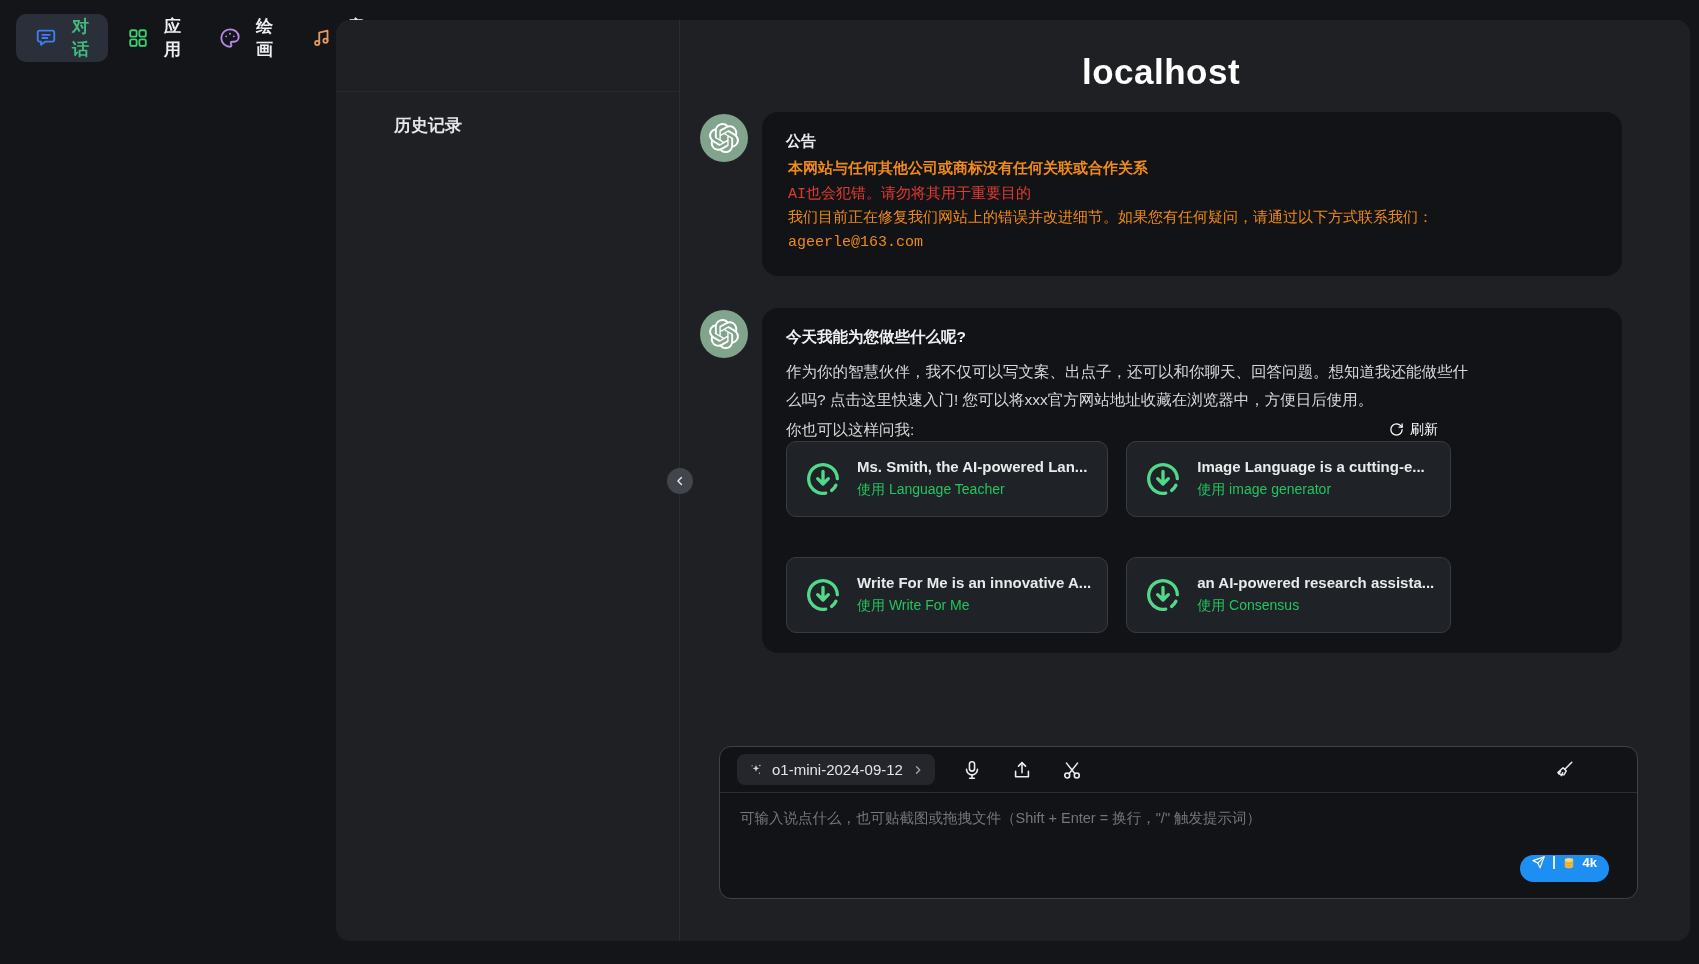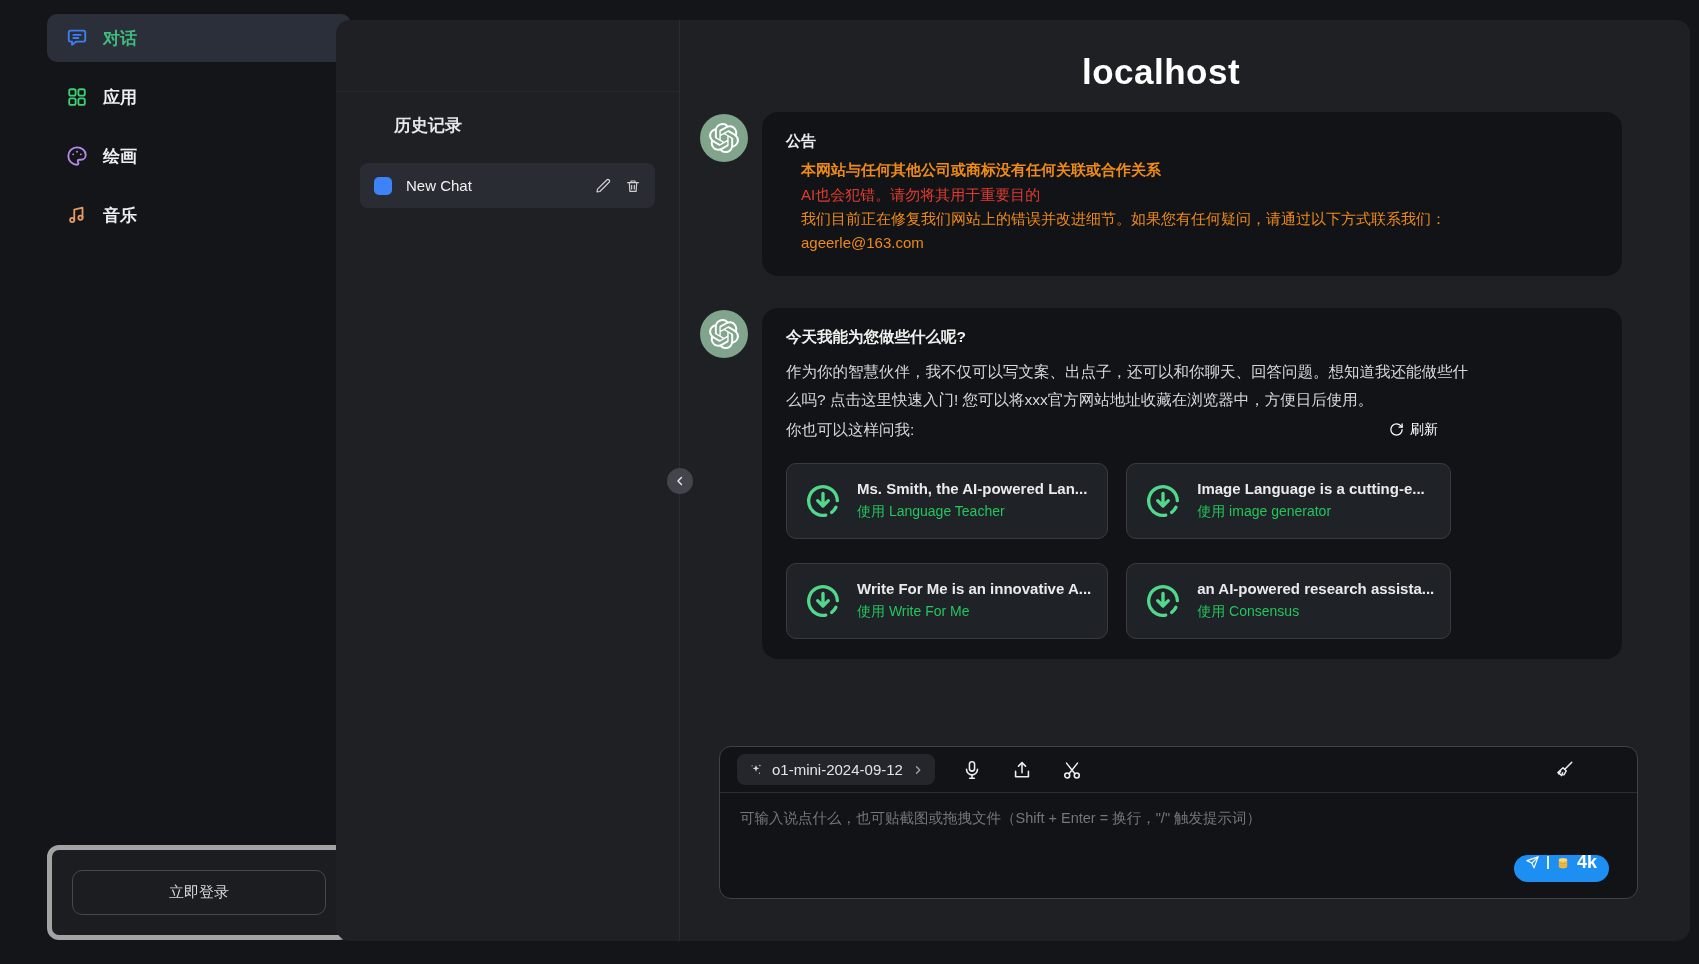--- a/index.html
+++ b/index.html
@@ -8,21 +8,21 @@
     width:1699px; height:964px; overflow:hidden; position:relative;
     background:#141518; color:#e8e9ea;
     font-family:"Liberation Sans","DejaVu Sans",sans-serif;
   }
   svg { display:block; }
   button { font-family:inherit; cursor:pointer; }
 
   
   .sidebar {
     position:absolute; left:0; top:0; bottom:0; width:336px;
-    padding:14px 16px 24px; display:flex; flex-direction:column;margin-left:31px;
+    padding:14px 16px 24px; display:flex; flex-direction:row;
   }
   .nav-item {
     display:flex; align-items:center; gap:15px; height:48px; padding:0 19px;
     border-radius:10px; margin-bottom:11px; font-size:17px; font-weight:700;
     color:#edeff1; background:transparent; border:none; text-align:left;
   }
   .nav-item.active { background:#2b2f39; color:var(--accent_green); }
   .nav-icon { width:22px; height:22px; flex:none; }
   .c-blue   { color:var(--icon_blue); }
   .c-green  { color:var(--icon_green); }
@@ -81,39 +81,39 @@
   .avatar {
     width:48px; height:48px; border-radius:50%; background:var(--avatar_green);
     flex:none; margin-top:2px; display:flex; align-items:center; justify-content:center;
   }
   .avatar svg { width:30px; height:30px; }
   .bubble {
     margin:0 68px 0 14px; flex:1; background:#121316; border-radius:16px;
     padding:18px 24px 20px; font-size:15px; line-height:1.42;
   }
   .ann-heading { font-weight:700; font-size:15px; color:#ececee; margin-bottom:8px; }
-  .ann-line { margin:3px 15px; }
+  .ann-line { margin:3px 2px;font-family:Liberation Mono, monospace; }
   .ann-disclaimer { color:var(--warn_orange); font-weight:700; }
   .ann-ai { color:var(--warn_red); }
   .ann-maintenance, .ann-email { color:var(--warn_orange); }
 
   .as-heading { font-weight:700; font-size:15.5px; color:#f0f0f1; margin-bottom:10px; }
   .as-body { color:#d6d7d9; font-size:15.5px; line-height:1.75; max-width:695px; }
   .as-row {
     width:652px; margin-top:6px; display:flex; align-items:center;
     justify-content:space-between; color:#d6d7d9; font-size:15.5px;
   }
   .refresh-btn {
     display:flex; align-items:center; gap:6px; background:none; border:none;
     color:#ffffff; font-size:14px; padding:0;
   }
   .refresh-btn svg { width:15px; height:15px; }
   .suggest-grid {
-    margin-top:22px; width:652px; display:grid;
-    grid-template-columns:1fr 1fr; gap:24px 18px;
+    width:652px; display:grid;
+    grid-template-columns:1fr 1fr; gap:40px 18px;
   }
   .suggest-card {
     background:#1f2226; border:1px solid #393b40; border-radius:10px;
     height:76px; padding:13px 16px; display:flex; align-items:center; gap:14px;
     text-align:left; color:inherit;
   }
   .suggest-icon { width:40px; height:40px; flex:none; color:var(--card_icon_green); }
   .suggest-texts { min-width:0; }
   .suggest-title { font-size:15px; font-weight:600; color:#e9eaec; white-space:nowrap; overflow:hidden; }
   .suggest-subtitle { margin-top:6px; font-size:14px; color:#22c55e; }
@@ -140,21 +140,21 @@
   .broom { margin-left:auto; }
   .composer-input {
     flex:1; width:100%; background:transparent; border:none; outline:none; resize:none;
     color:#cfd0d3; font-size:14.5px; padding:16px 20px; font-family:inherit;
   }
   .composer-input::placeholder { color:#73767c; }
   .send-pill {
     position:absolute; right:28px; bottom:16px; height:27px;
     background:var(--send_blue); border:none; border-radius:14px;
     display:flex; align-items:center; gap:7px; padding:0 12px 12px 11px;
-    color:#fff; font-size:18px; font-weight:700;
+    color:#fff; font-size:13px; font-weight:700;
   }
   .send-divider { width:1.5px; height:13px; background:rgba(255,255,255,.85); }
   .send-pill .plane { width:15px; height:15px; }
   .send-pill .coin { width:14px; height:14px; }
 </style>
 </head>
 <body>
 
 <aside class="sidebar">
   <button class="nav-item active">
@@ -203,34 +203,20 @@
     <button class="login-btn">立即登录</button>
   </div>
 </aside>
 
 <div class="workspace">
 
   <section class="history-panel">
     <div class="history-divider"></div>
     <div class="history-heading">历史记录</div>
 
-    <div class="chat-item">
-      <span class="chat-item-square"></span>
-      <span class="chat-item-title">New Chat</span>
-      <button class="chat-action">
-        <svg viewBox="0 0 24 24" fill="none" stroke="currentColor" stroke-width="1.8" stroke-linecap="round" stroke-linejoin="round">
-          <path d="M17.7 3a2.4 2.4 0 0 1 3.4 3.4L7.3 20.2 3 21l.8-4.3z"></path>
-        </svg>
-      </button>
-      <button class="chat-action">
-        <svg viewBox="0 0 24 24" fill="none" stroke="currentColor" stroke-width="1.8" stroke-linecap="round" stroke-linejoin="round">
-          <path d="M4 7h16M9 7V4.5h6V7M6.5 7l.8 13h9.4l.8-13M10 11v5.5M14 11v5.5"></path>
-        </svg>
-      </button>
-    </div>
   </section>
 
   <button class="collapse-btn">
     <svg width="14" height="14" viewBox="0 0 24 24" fill="none" stroke="currentColor" stroke-width="2.4" stroke-linecap="round" stroke-linejoin="round">
       <path d="M14.5 6 8.5 12l6 6"></path>
     </svg>
   </button>
 
   <section class="main">
     <h1 class="main-title">localhost</h1>

